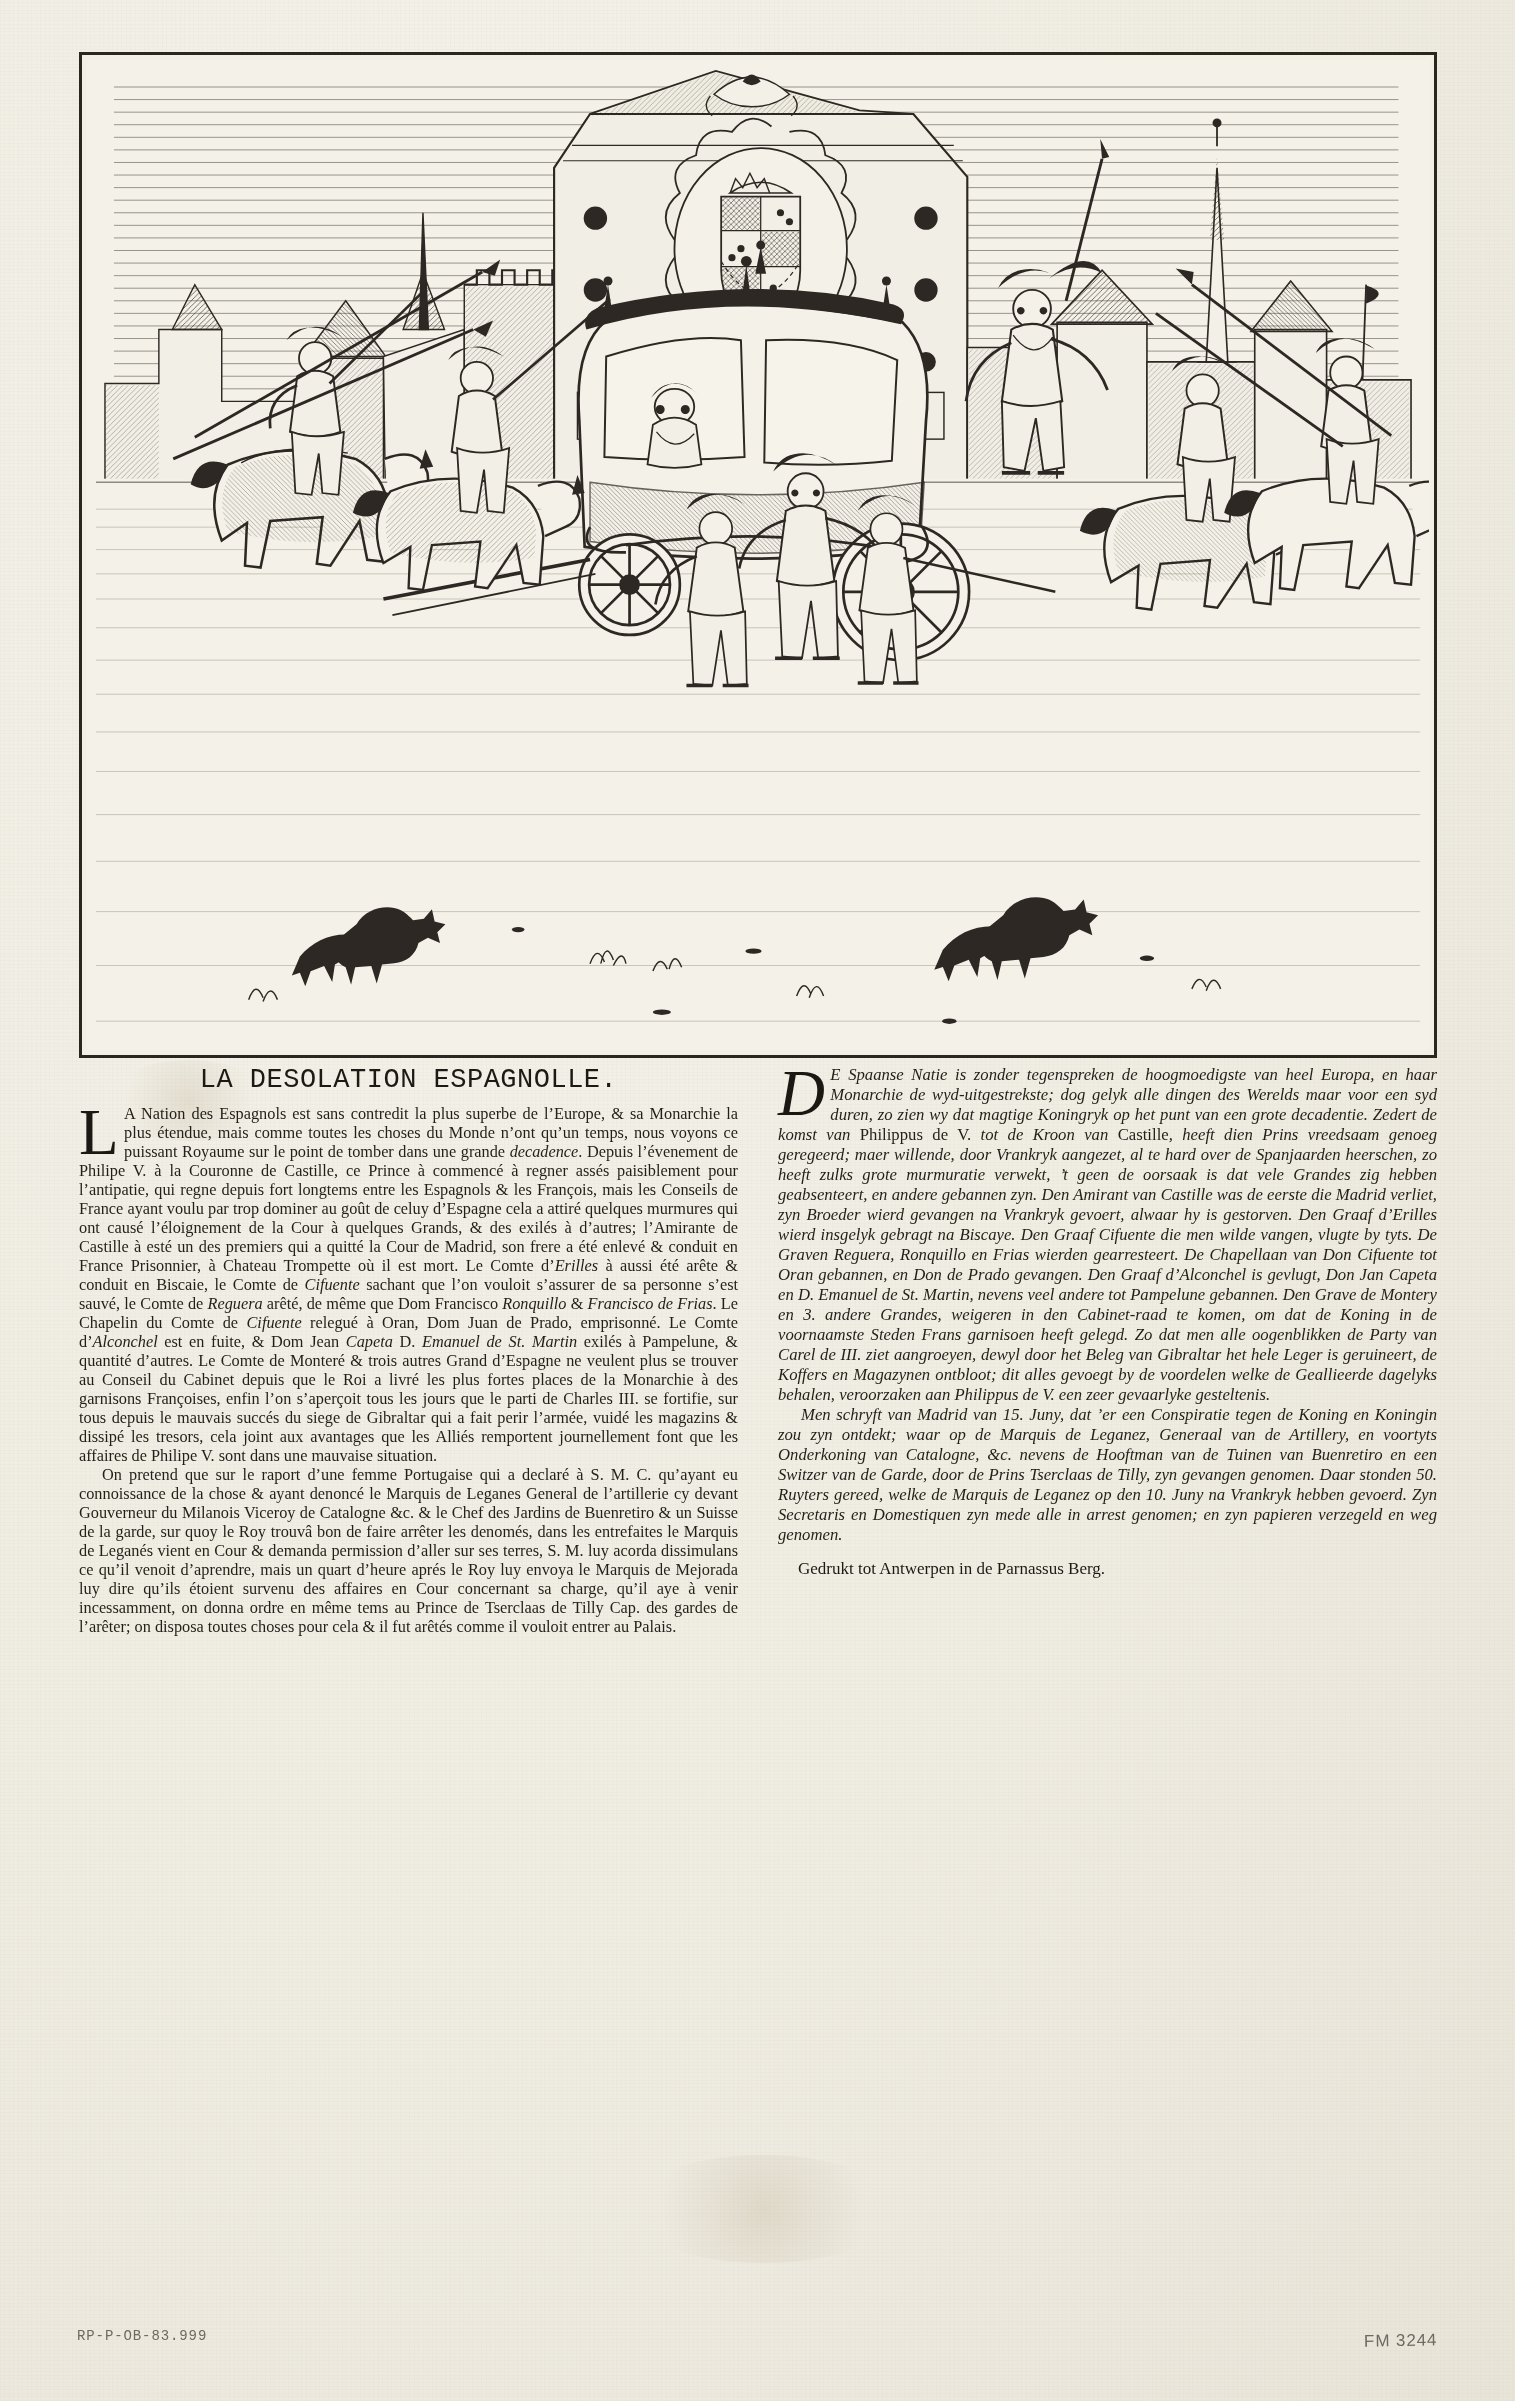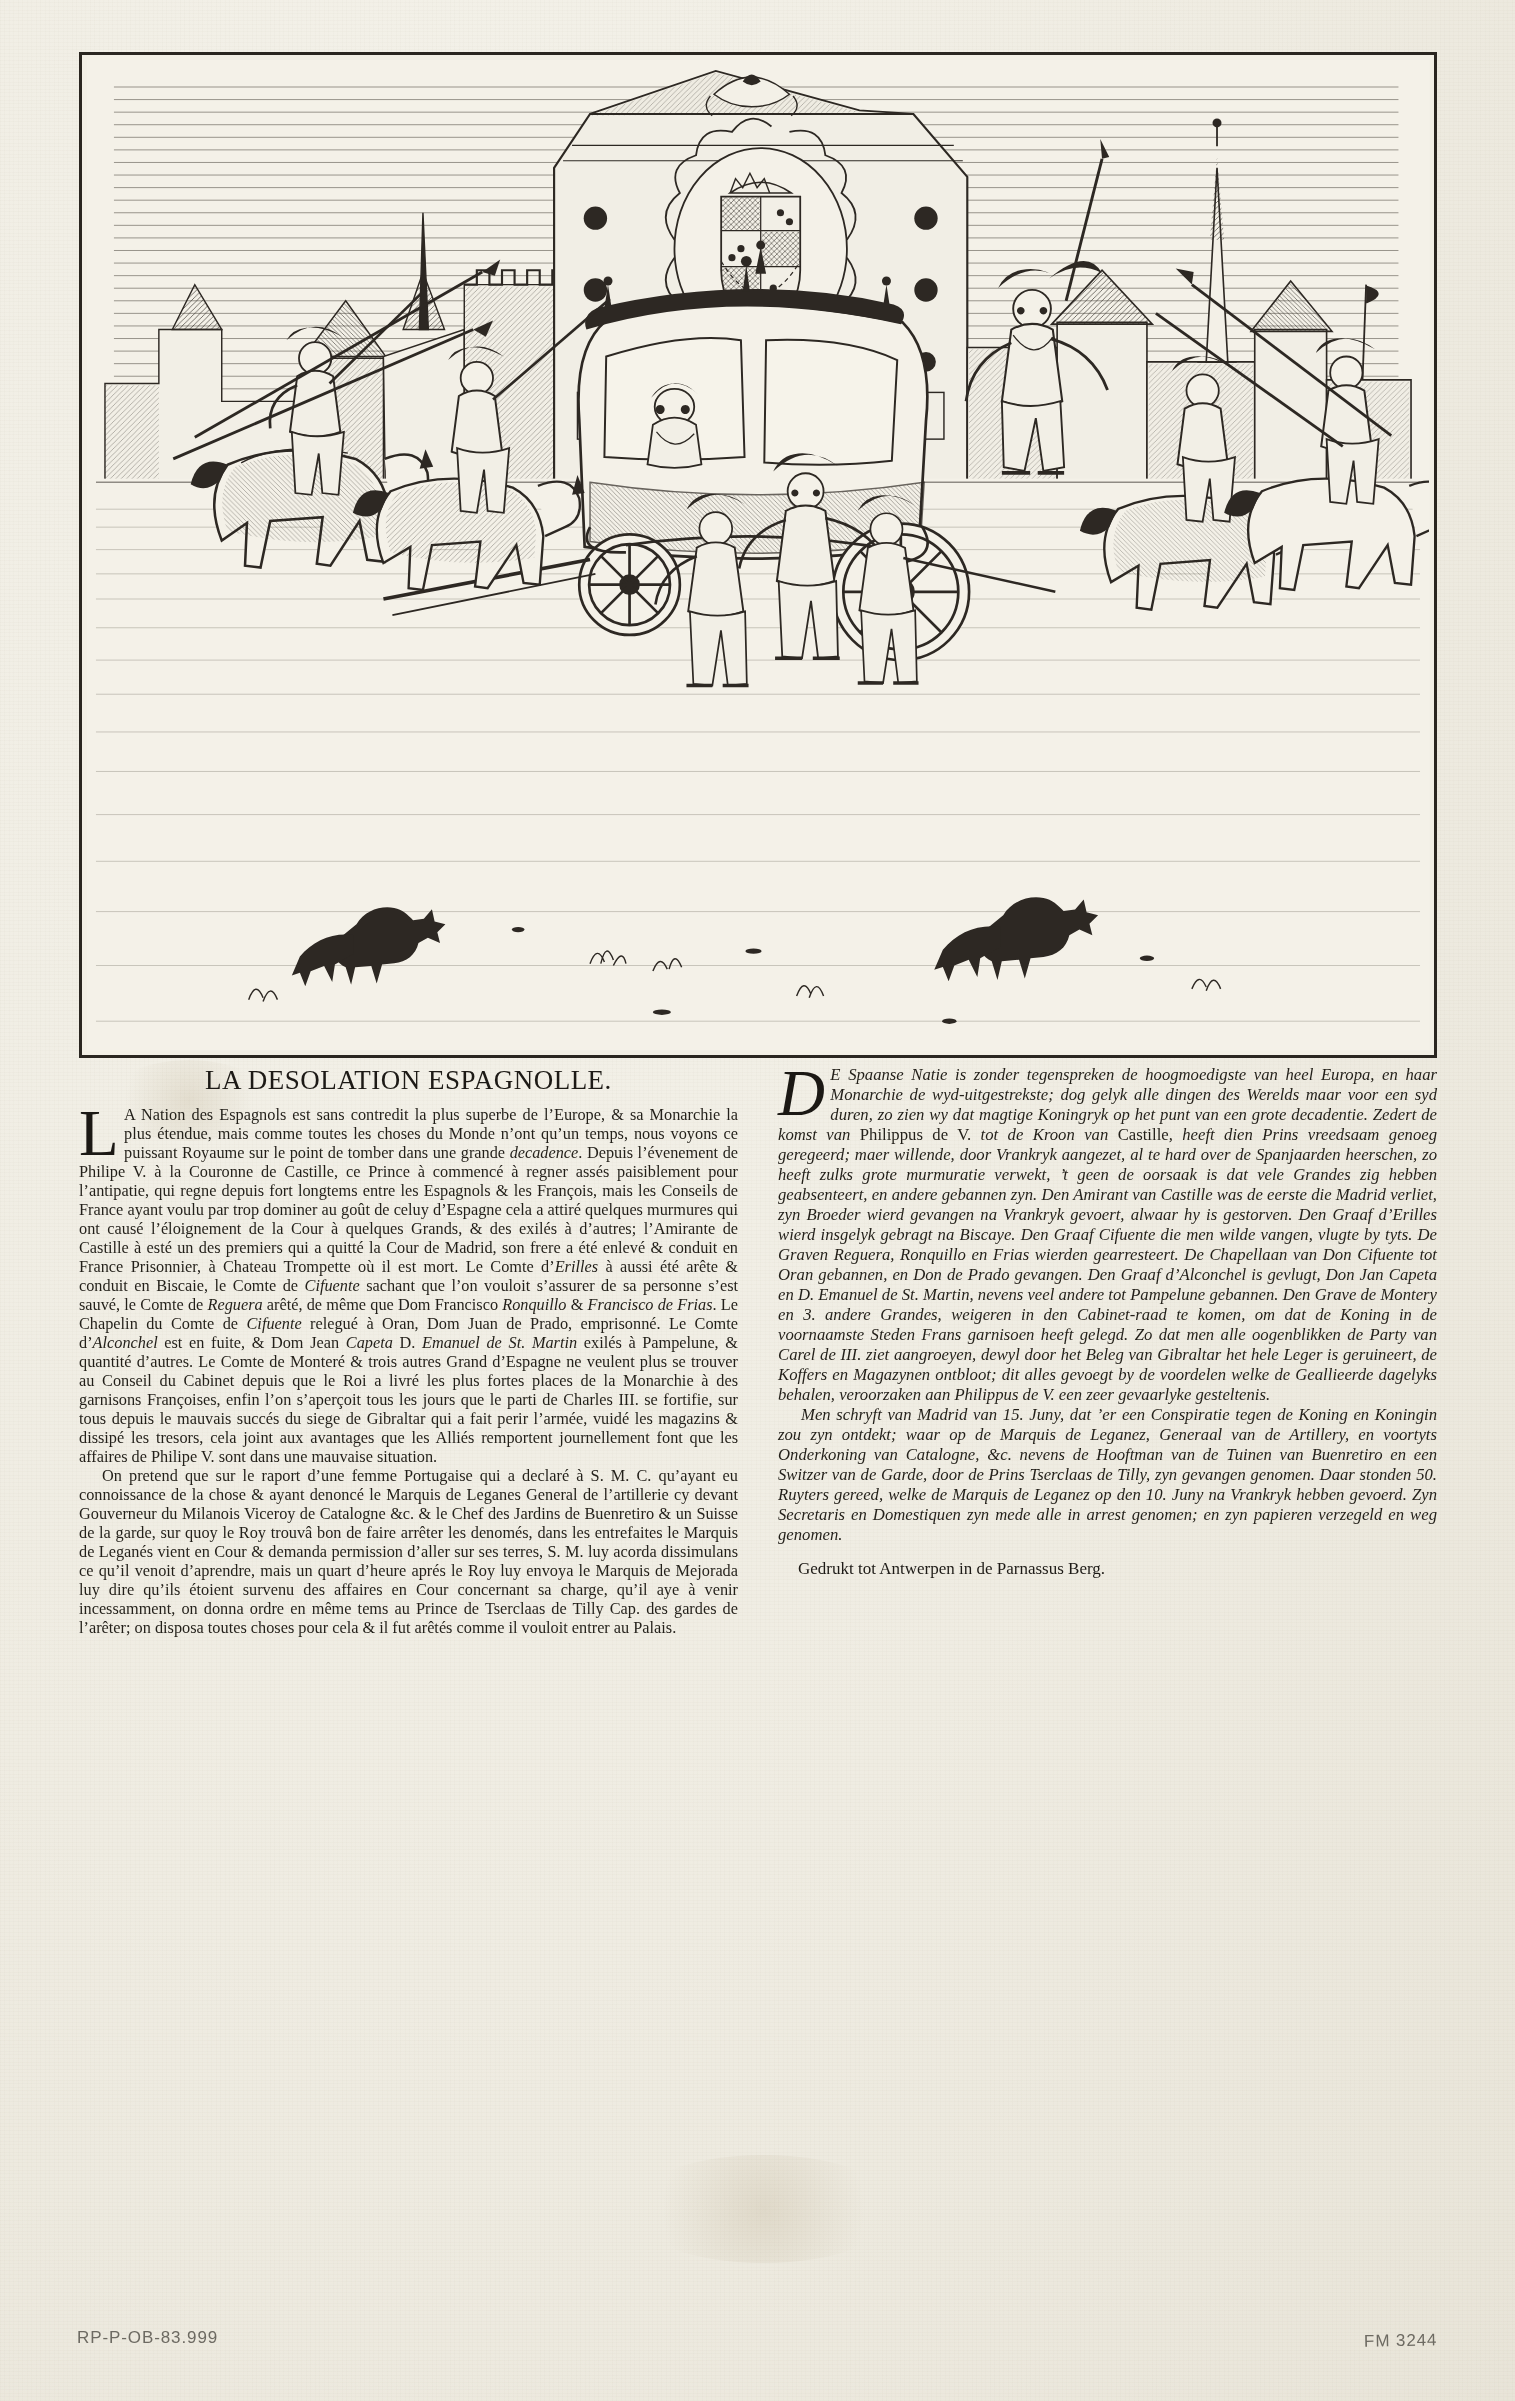--- a/index.html
+++ b/index.html
@@ -72,21 +72,21 @@
     width: 659px;
     position: relative;
   }
   .col-title {
     font-size: 27px;
     letter-spacing: 0.5px;
     color: #1d1a16;
     text-align: center;
     margin: 0 0 9px 0;
     font-weight: 400;
-    font-family: Liberation Serif, serif;
+    font-family: Liberation Mono, monospace;
   }
   .body-text {
     font-size: 16.3px;
     line-height: 19px;
     color: #221f19;
     text-align: justify;
     text-justify: inter-word;
     hyphens: manual;
   }
   .body-text.italic { font-style: italic; font-size: 16.7px; line-height: 20px;}
@@ -109,22 +109,22 @@
     font-size: 17px;
     color: #1d1a16;
     text-align: left;
     margin-left: 20px;
   }
   
   .pencil-left {
     position: absolute;
     left: 77px;
     top: 2328px;
-    font-family: Liberation Sans, sans-serif;
-    font-size: 17px;
+    font-family: Liberation Mono, monospace;
+    font-size: 14px;
     color: #6d6a62;
     letter-spacing: 0.9px;
   }
   .pencil-right {
     position: absolute;
     right: 79px;
     top: 2331px;
     font-family: "Liberation Sans", sans-serif;
     font-size: 17px;
     color: #6d6a62;

